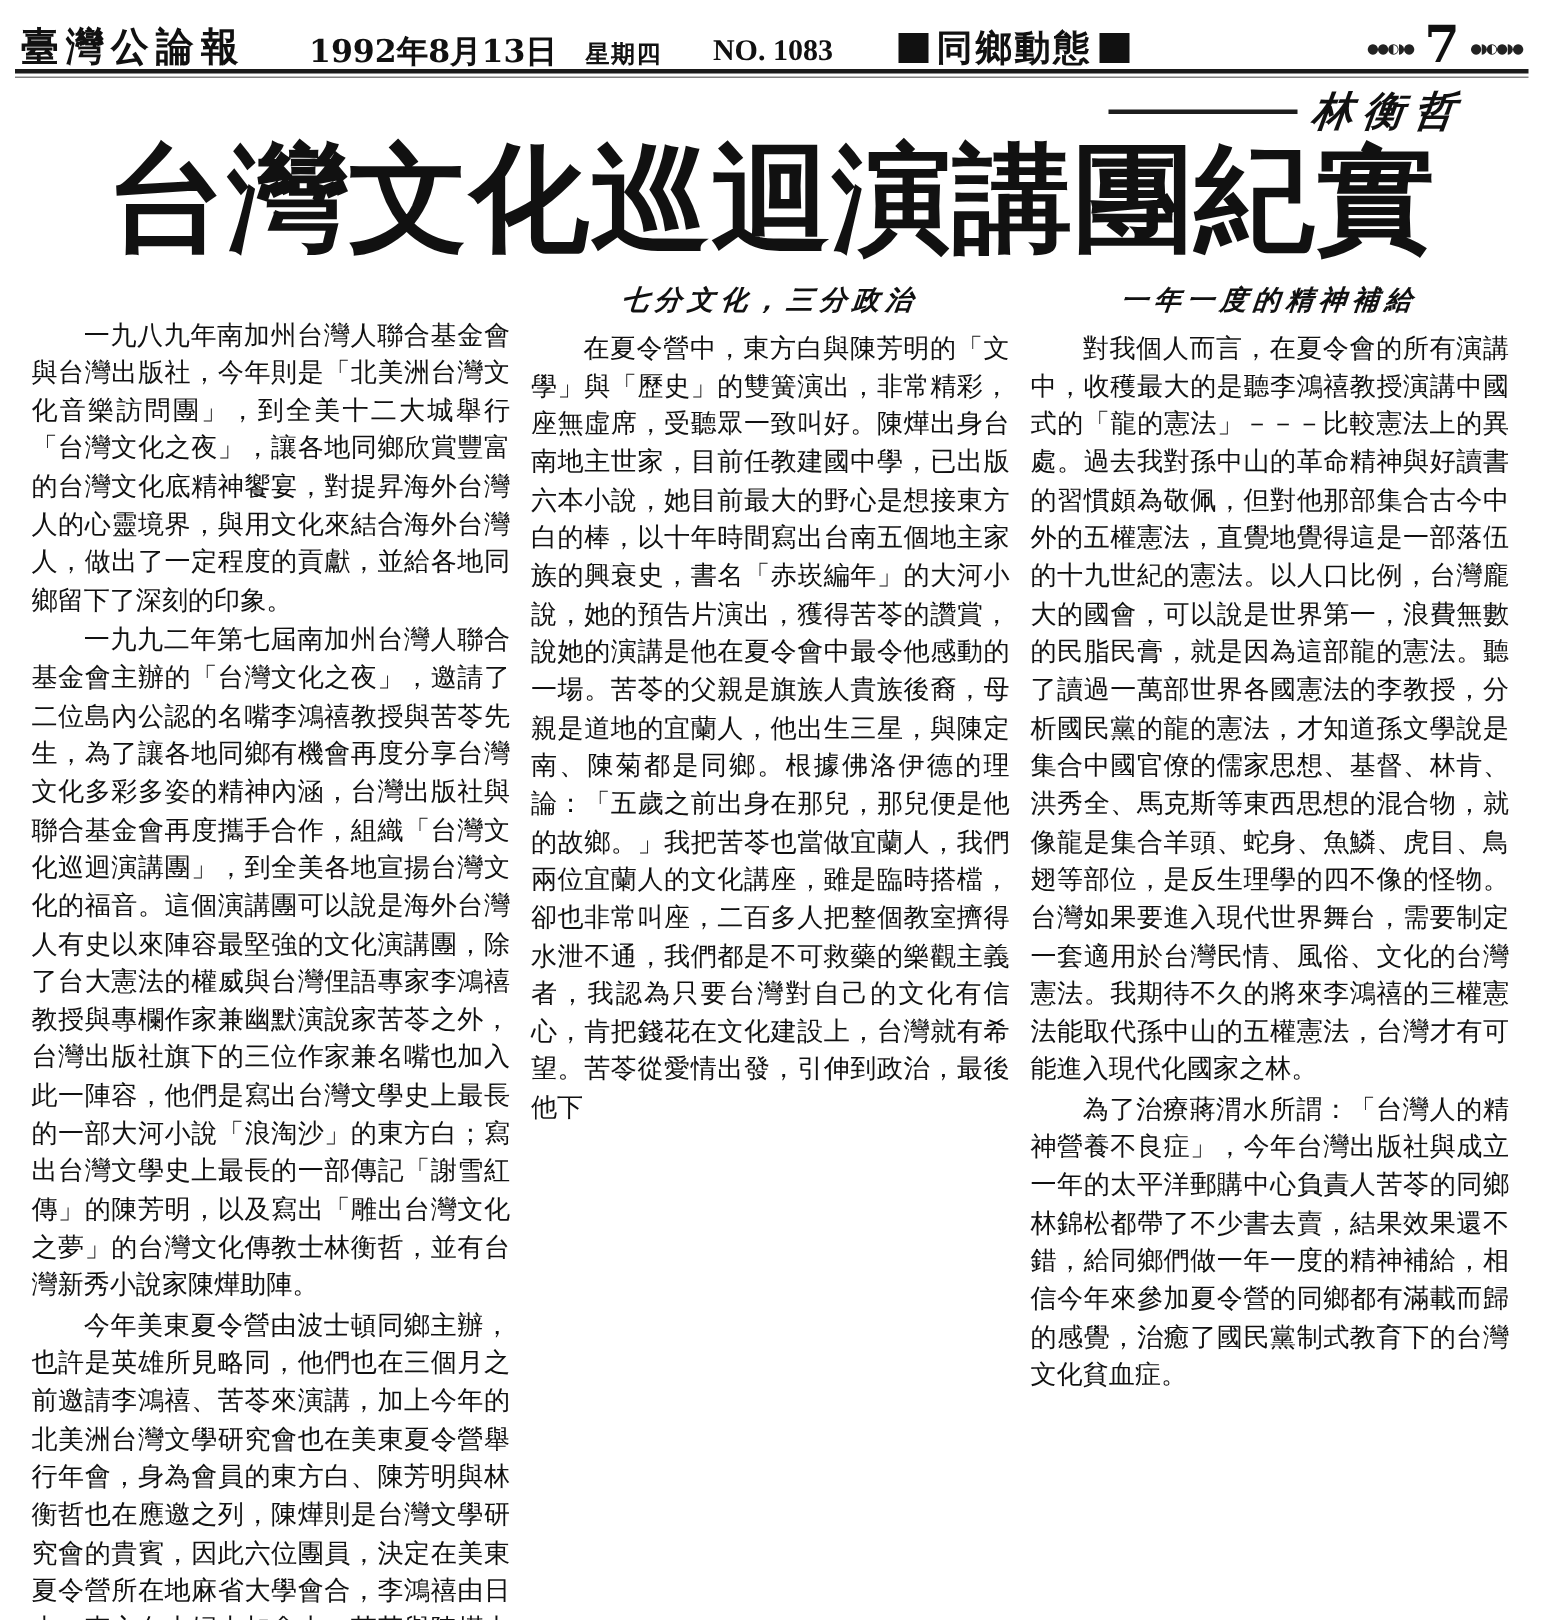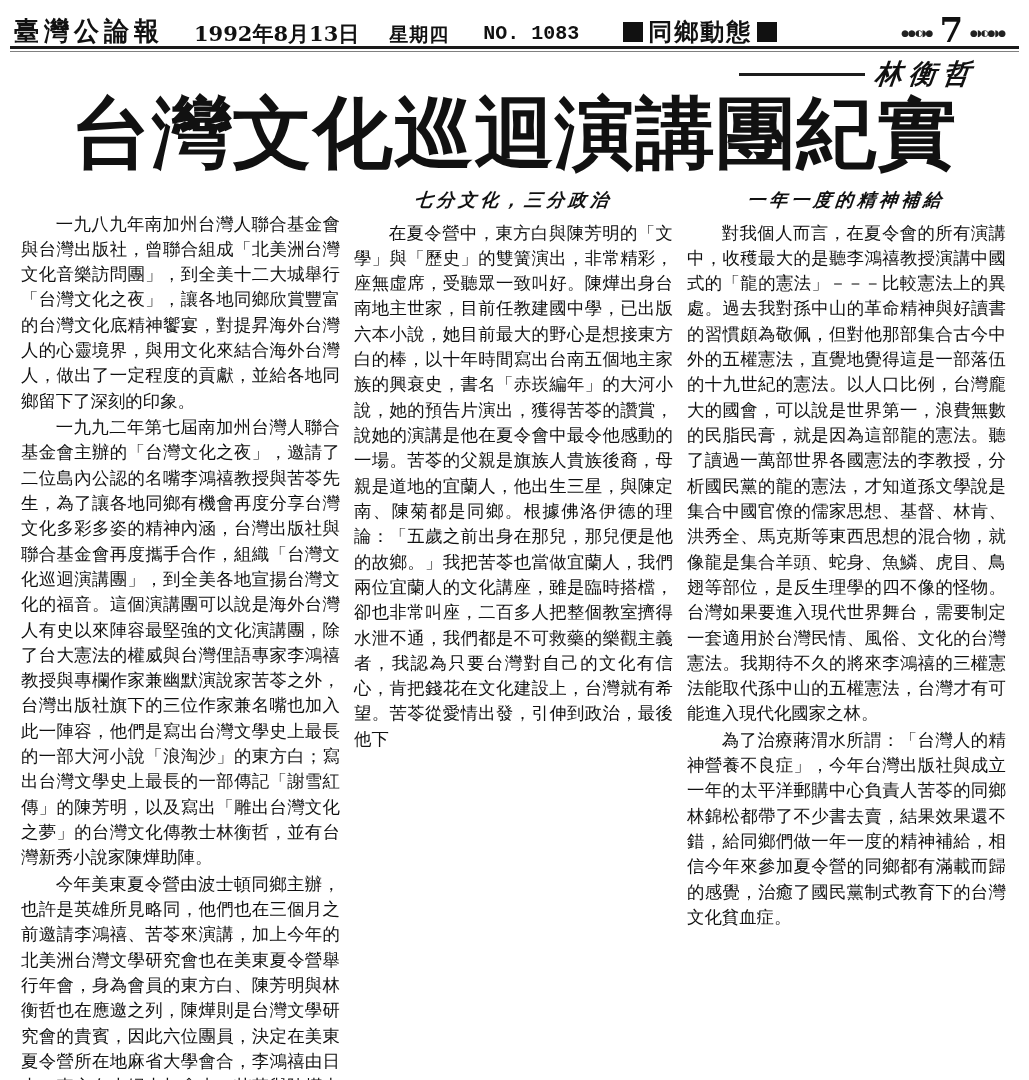--- a/index.html
+++ b/index.html
@@ -10,52 +10,52 @@
     color:#111;
     overflow:hidden;
     position:relative;
   }
   
   .masthead{
     position:relative;
     height:44px;
     display:flex;
     align-items:flex-end;
-    padding:6px 10px 0 14px;
+    padding:6px 0 0 14px;
     box-sizing:border-box;
   }
   .mast-title{
     font-family:"DejaVu Serif","Liberation Serif",serif;
     font-weight:bold;
     font-size:25px;
     letter-spacing:5px;
     line-height:1;
     white-space:nowrap;
     transform:scaleY(1.05);
     transform-origin:bottom left;
   }
   .mast-date{
     font-family:"DejaVu Serif","Liberation Serif",serif;
     font-weight:bold;
     font-size:21px;
-    margin-left:30px;
+    margin-left:42px;
     line-height:1;
     white-space:nowrap;
   }
   .mast-weekday{
     font-family:"DejaVu Serif","Liberation Serif",serif;
     font-weight:bold;
-    font-size:19px;
+    font-size:16px;
     letter-spacing:1px;
-    margin-left:30px;
+    margin-left:19px;
     line-height:1;
     white-space:nowrap;
   }
   .mast-issue{
-    font-family:Liberation Mono, monospace;
+    font-family:Liberation Serif, serif;
     font-weight:bold;
     font-size:20px;
     margin-left:34px;
     line-height:1;
     white-space:nowrap;
   }
   .mast-section{
     margin-left:44px;
     font-family:"DejaVu Serif","Liberation Serif",serif;
     font-weight:bold;
@@ -193,21 +193,21 @@
   <span class="byline-dash"></span>
   <span class="byline-name">林衡哲</span>
 </div>
 
 <h1 class="headline">台灣文化巡迴演講團紀實</h1>
 
 <div class="cols">
 
   <div class="col">
     <div class="spacer-top"></div>
-    <p class="para">一九八九年南加州台灣人聯合基金會與台灣出版社，曾聯合組成「北美洲台灣文化音樂訪問團」，到全美十二大城舉行「台灣文化之夜」，讓各地同鄉欣賞豐富的台灣文化底精神饗宴，對提昇海外台灣人的心靈境界，與用文化來結合海外台灣人，做出了一定程度的貢獻，並給各地同鄉留下了深刻的印象。</p>
+    <p class="para">一九八九年南加州台灣人聯合基金會與台灣出版社，今年則是「北美洲台灣文化音樂訪問團」，到全美十二大城舉行「台灣文化之夜」，讓各地同鄉欣賞豐富的台灣文化底精神饗宴，對提昇海外台灣人的心靈境界，與用文化來結合海外台灣人，做出了一定程度的貢獻，並給各地同鄉留下了深刻的印象。</p>
     <p class="para">一九九二年第七屆南加州台灣人聯合基金會主辦的「台灣文化之夜」，邀請了二位島內公認的名嘴李鴻禧教授與苦苓先生，為了讓各地同鄉有機會再度分享台灣文化多彩多姿的精神內涵，台灣出版社與聯合基金會再度攜手合作，組織「台灣文化巡迴演講團」，到全美各地宣揚台灣文化的福音。這個演講團可以說是海外台灣人有史以來陣容最堅強的文化演講團，除了台大憲法的權威與台灣俚語專家李鴻禧教授與專欄作家兼幽默演說家苦苓之外，台灣出版社旗下的三位作家兼名嘴也加入此一陣容，他們是寫出台灣文學史上最長的一部大河小說「浪淘沙」的東方白；寫出台灣文學史上最長的一部傳記「謝雪紅傳」的陳芳明，以及寫出「雕出台灣文化之夢」的台灣文化傳教士林衡哲，並有台灣新秀小說家陳燁助陣。</p>
     <p class="para">今年美東夏令營由波士頓同鄉主辦，也許是英雄所見略同，他們也在三個月之前邀請李鴻禧、苦苓來演講，加上今年的北美洲台灣文學研究會也在美東夏令營舉行年會，身為會員的東方白、陳芳明與林衡哲也在應邀之列，陳燁則是台灣文學研究會的貴賓，因此六位團員，決定在美東夏令營所在地麻省大學會合，李鴻禧由日本、東方白夫婦由加拿大，苦苓與陳燁由台灣，陳芳明與林衡哲由加州飛來，大家都在七月二日在麻省AMHERST會合。</p>
   </div>
 
   <div class="col">
     <div class="subhead">七分文化，三分政治</div>
     <p class="para">在夏令營中，東方白與陳芳明的「文學」與「歷史」的雙簧演出，非常精彩，座無虛席，受聽眾一致叫好。陳燁出身台南地主世家，目前任教建國中學，已出版六本小說，她目前最大的野心是想接東方白的棒，以十年時間寫出台南五個地主家族的興衰史，書名「赤崁編年」的大河小說，她的預告片演出，獲得苦苓的讚賞，說她的演講是他在夏令會中最令他感動的一場。苦苓的父親是旗族人貴族後裔，母親是道地的宜蘭人，他出生三星，與陳定南、陳菊都是同鄉。根據佛洛伊德的理論：「五歲之前出身在那兒，那兒便是他的故鄉。」我把苦苓也當做宜蘭人，我們兩位宜蘭人的文化講座，雖是臨時搭檔，卻也非常叫座，二百多人把整個教室擠得水泄不通，我們都是不可救藥的樂觀主義者，我認為只要台灣對自己的文化有信心，肯把錢花在文化建設上，台灣就有希望。苦苓從愛情出發，引伸到政治，最後他下</p>
 
   </div>
 

